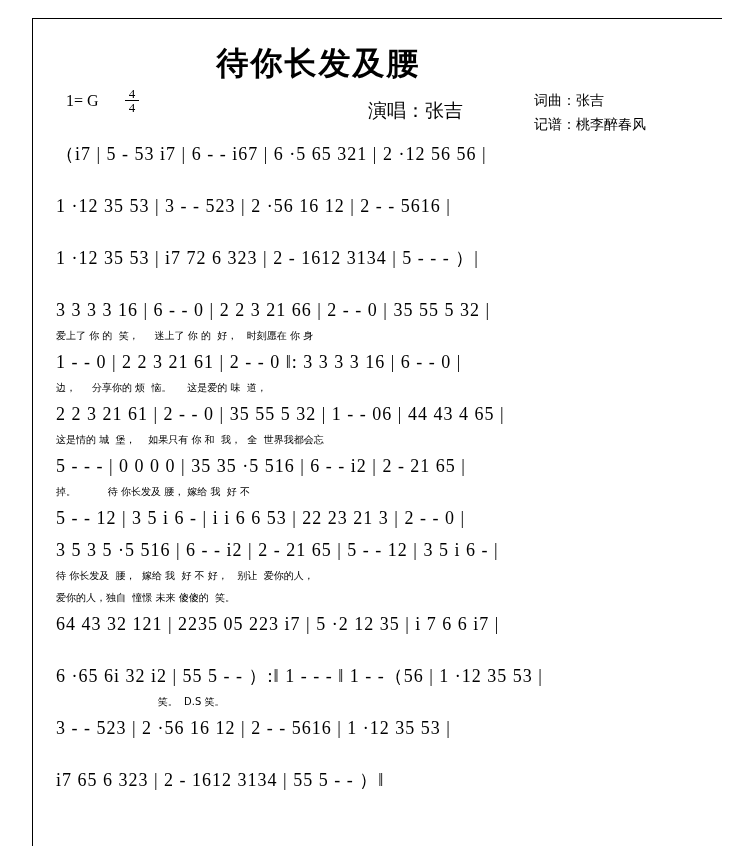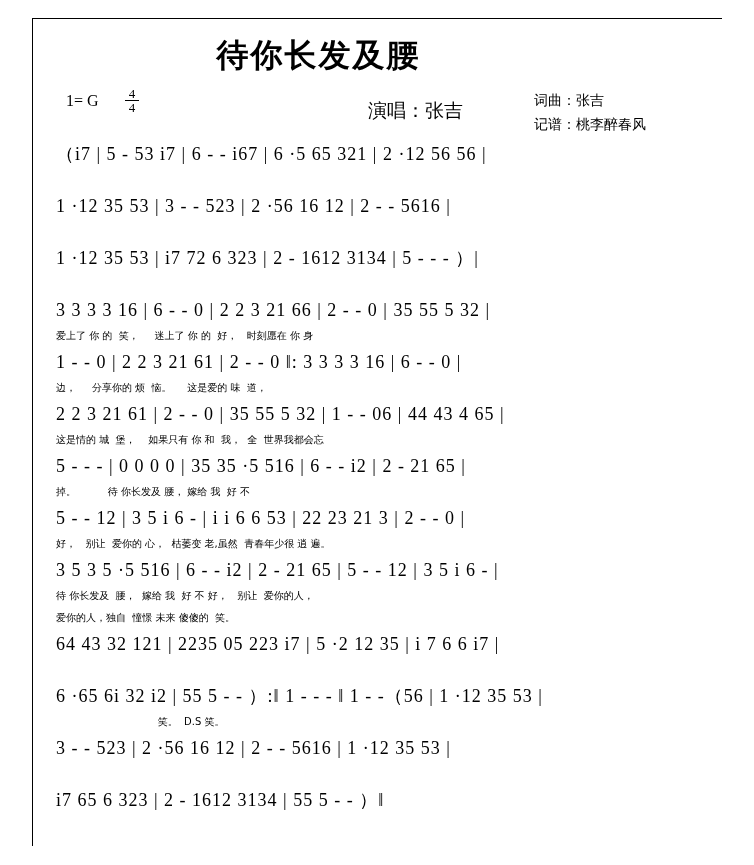--- a/index.html
+++ b/index.html
@@ -32,21 +32,21 @@
   .frame-top {
     position: absolute;
     left: 32px;
     top: 18px;
     width: 690px;
     height: 1px;
     background: #000;
   }
   .title {
     position: absolute;
-    top: 34px;
+    top: 42px;
     left: 0;
     width: 637px;
     text-align: center;
     font-size: 32px;
     font-weight: bold;
     letter-spacing: 2px;
     font-family: "DejaVu Sans", sans-serif;
   }
   .key-sig {
     position: absolute;
@@ -168,21 +168,20 @@
       <div class="lyrics">这是情的 城  堡，    如果只有 你 和  我，  全  世界我都会忘</div>
     </div>
 
     <div class="line">
       <div class="notes">5 - - - | 0 0 0 0 | 35 35 ·5 516 | 6 - - i2 | 2 - 21 65 |</div>
       <div class="lyrics">掉。          待 你长发及 腰， 嫁给 我  好 不</div>
     </div>
 
     <div class="line">
       <div class="notes">5 - - 12 | 3 5 i 6 - | i i 6 6 53 | 22 23 21 3 | 2 - - 0 |</div>
-      <div class="lyrics">好，   别让  爱你的 心，  枯萎变 老,虽然  青春年少很 逍 遍。</div>
     </div>
 
     <div class="line">
       <div class="notes">3 5 3 5 ·5 516 | 6 - - i2 | 2 - 21 65 | 5 - - 12 | 3 5 i 6 - |</div>
       <div class="lyrics">待 你长发及  腰，  嫁给 我  好 不 好，   别让  爱你的人，</div>
     </div>
 
     <div class="line">
       <div class="lyrics">爱你的人，独自  憧憬 未来 傻傻的  笑。</div>
     </div>

